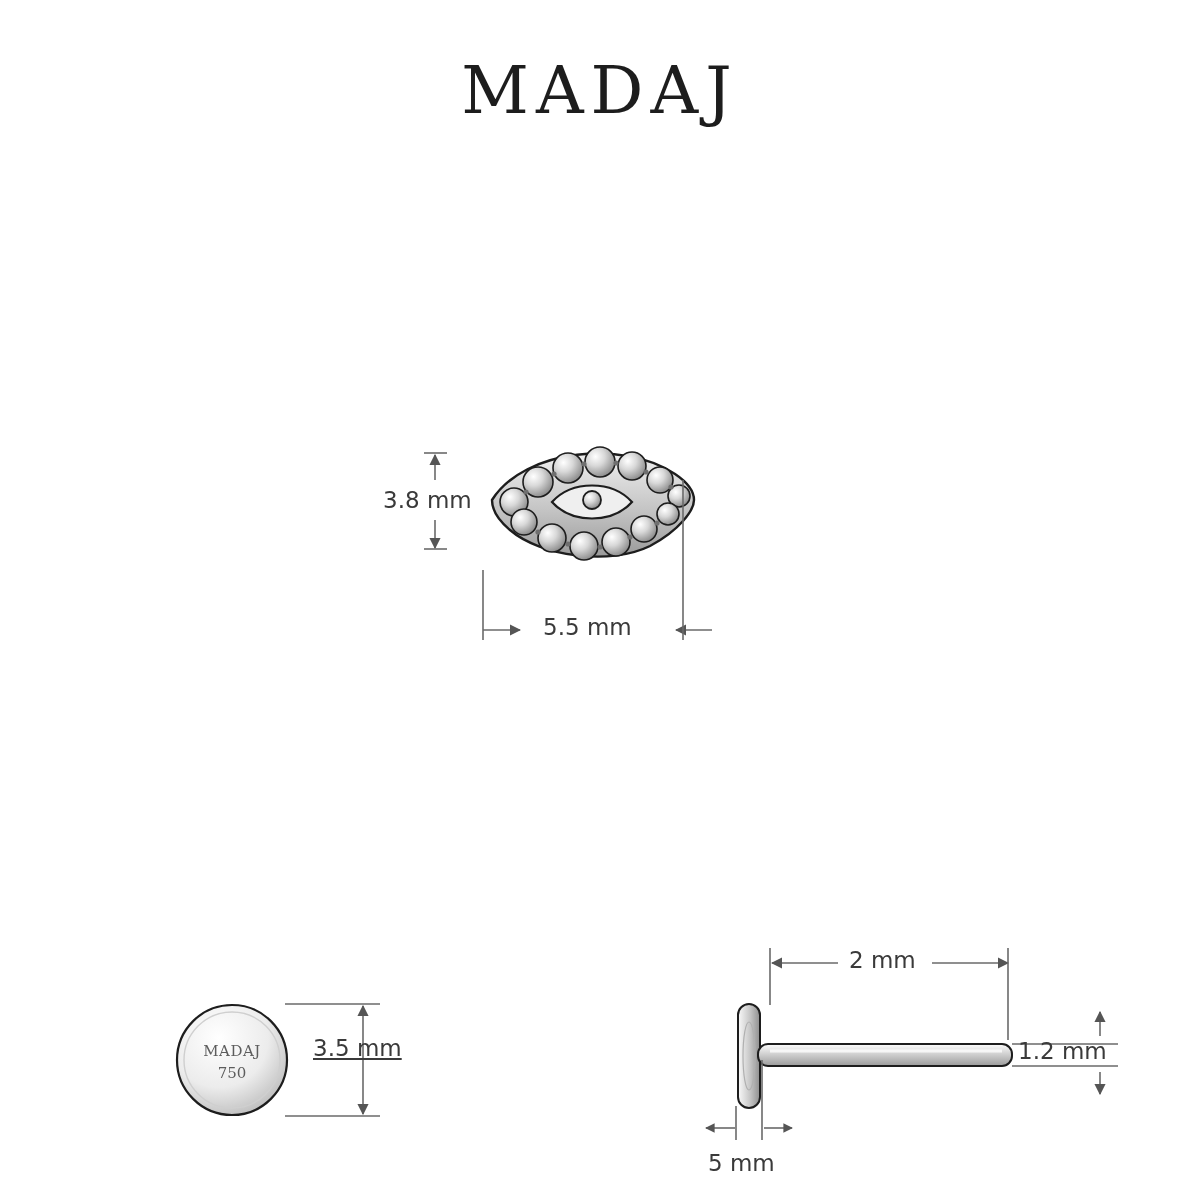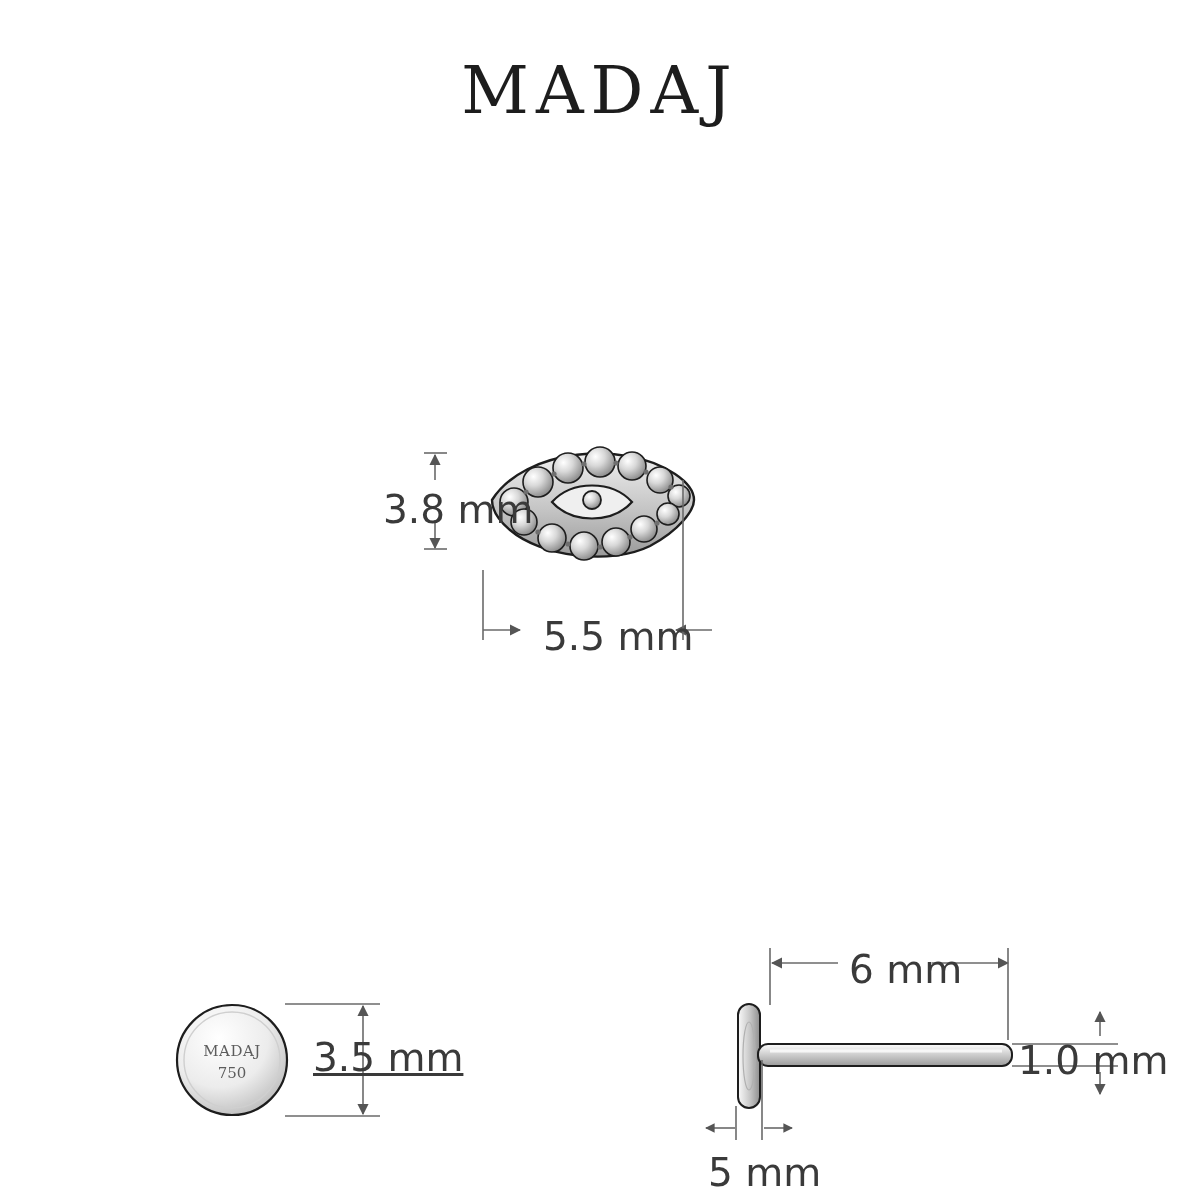--- a/index.html
+++ b/index.html
@@ -23,21 +23,21 @@
     text-align: center;
     font-family: "DejaVu Serif", serif;
     font-size: 66px;
     letter-spacing: 7px;
     color: #1d1d1d;
     font-weight: 400;
   }
   .dim-label {
     position: absolute;
     font-family: "DejaVu Sans", sans-serif;
-    font-size: 39px;
+    font-size: 23px;
     color: #3a3a3a;
     white-space: nowrap;
   }
   svg.overlay {
     position: absolute;
     top: 0;
     left: 0;
     width: 1200px;
     height: 1200px;
     pointer-events: none;
@@ -193,17 +193,17 @@
     <line x1="762" y1="1060" x2="762" y2="1140"></line>
   </g>
 </svg>
 
 <div class="dim-label" style="left:383px; top:487px;">3.8 mm</div>
 
 <div class="dim-label" style="left:543px; top:614px;">5.5 mm</div>
 
 <div class="dim-label" style="left:313px; top:1035px;text-decoration:underline;">3.5 mm</div>
 
-<div class="dim-label" style="left:849px; top:947px;">6 mm</div>
-
-<div class="dim-label" style="left:1018px; top:1038px;">1.0 mm</div>
+<div class="dim-label" style="left:849px; top:947px;">2 mm</div>
+
+<div class="dim-label" style="left:1018px; top:1038px;">1.2 mm</div>
 
 <div class="dim-label" style="left:708px; top:1150px;">5 mm</div>
 
 </body></html>

